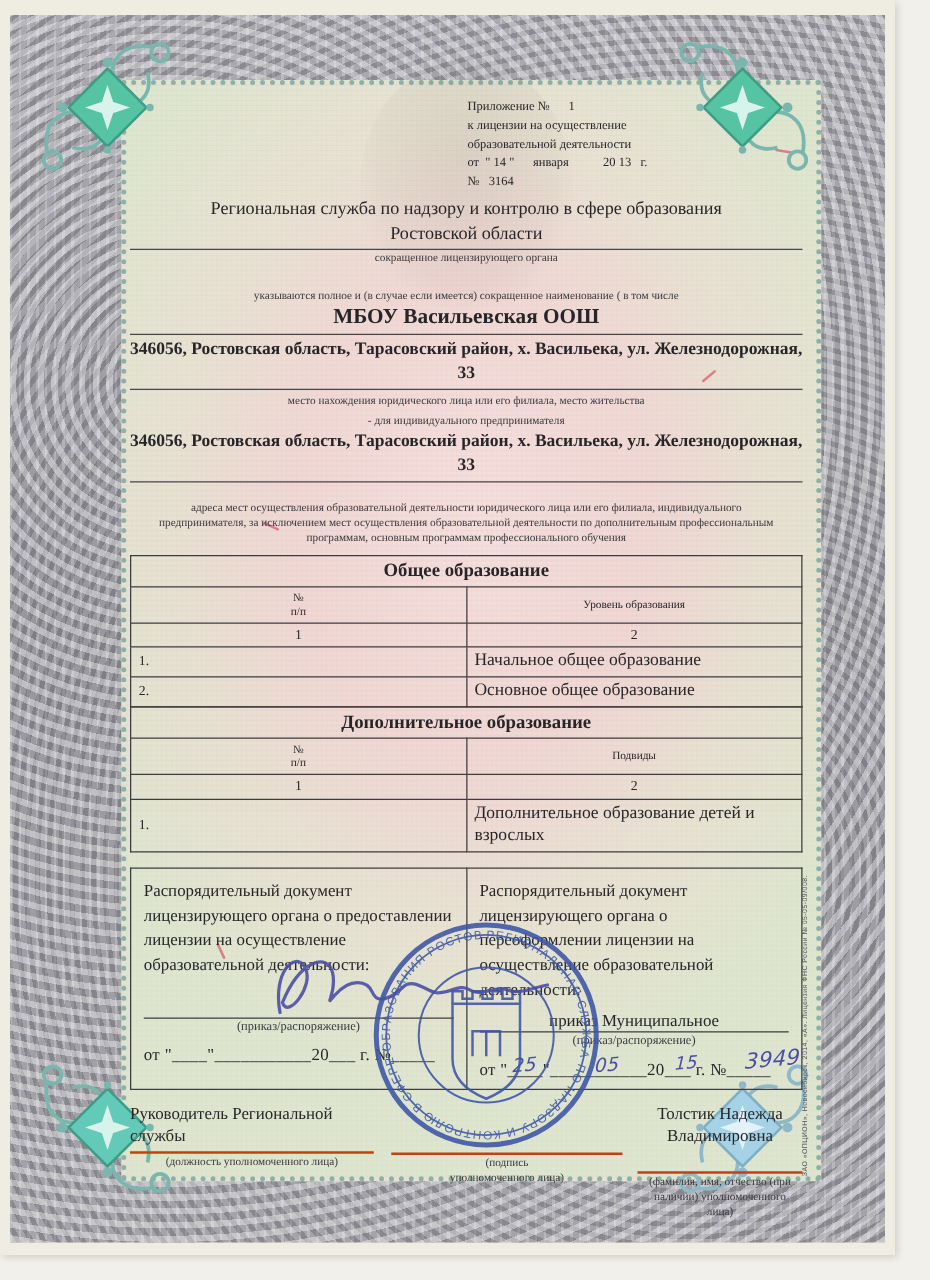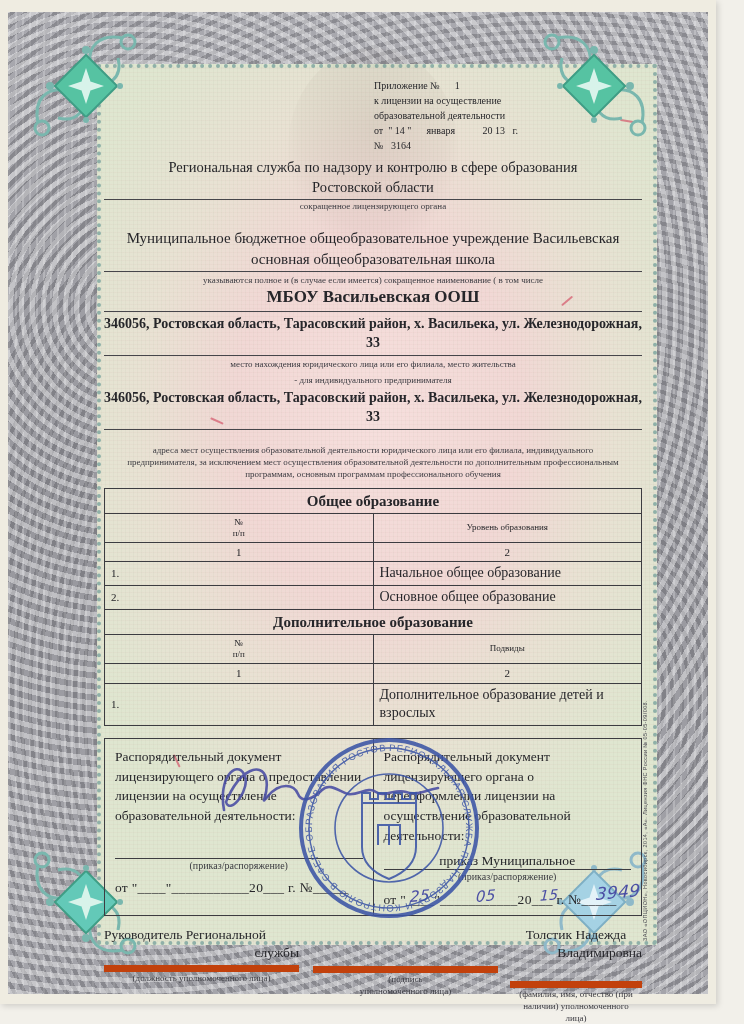--- a/index.html
+++ b/index.html
@@ -66,21 +66,21 @@
   td.rv{font-size:14px;}
   
   table.ord{width:100%;border-collapse:collapse;table-layout:fixed;}
   table.ord td{border:1.5px solid #3c3c41;padding:8px 10px 6px;vertical-align:top;font-size:13.5px;line-height:1.45;}
   .ordline{border-bottom:1px solid #3c3c41;height:18px;text-align:center;font-size:13.5px;}
   .datetext{font-size:13.5px;white-space:nowrap;letter-spacing:.3px;position:relative;margin-top:6px;}
   .hand{font-family:"DejaVu Sans",sans-serif;font-style:italic;color:#4b4fa4;position:absolute;transform:rotate(-5deg) skewX(-8deg);}
   
   .sig{display:flex;margin-top:10px;}
   .sig .col{position:relative;}
-  .sigline{border-bottom:7px solid #c2410c;text-align:right;}
+  .sigline{border-bottom:2px solid #c2410c;}
   
   .stamp{position:absolute;left:294px;top:733px;pointer-events:none;opacity:.88;}
   .autograph{position:absolute;left:210px;top:748px;pointer-events:none;}
   
   .imprint{
     position:absolute;right:74px;top:700px;transform:rotate(-90deg);transform-origin:right top;
     font-family:"Liberation Sans",sans-serif;font-size:5.5px;color:#4a4a52;white-space:nowrap;letter-spacing:.4px;
   }
 </style>
 </head>
@@ -180,24 +180,20 @@
     </div>
 
     <div class="title">
       <div>Региональная служба по надзору и контролю в сфере образования</div>
       <div class="rule" style="padding-bottom:1px;">Ростовской области</div>
     </div>
     <div class="cap">сокращенное лицензирующего органа</div>
 
     <div class="gap16"></div>
 
-    <div class="title" style="font-size:15px;">
-      <div>Муниципальное бюджетное общеобразовательное учреждение Васильевская</div>
-      <div class="rule" style="padding-bottom:1px;">основная общеобразовательная школа</div>
-    </div>
     <div class="cap" style="margin-top:2px;">указываются полное и (в случае если имеется) сокращенное наименование ( в том числе</div>
 
     <div class="center b rule" style="font-size:17px;padding-bottom:2px;">МБОУ Васильевская  ООШ</div>
 
     <div class="center b rule" style="font-size:14px;padding:3px 0 2px;">346056, Ростовская область, Тарасовский район, х. Васильека, ул. Железнодорожная, 33</div>
     <div class="cap" style="margin-top:2px;">место нахождения юридического лица или его филиала, место жительства</div>
     <div class="cap" style="margin-top:4px;">- для индивидуального предпринимателя</div>
 
     <div class="center b rule" style="font-size:14px;padding:3px 0 2px;">346056, Ростовская область, Тарасовский район, х. Васильека, ул. Железнодорожная, 33</div>
     <div class="cap" style="margin-top:14px;">адреса мест осуществления образовательной деятельности юридического лица или его филиала, индивидуального</div>

